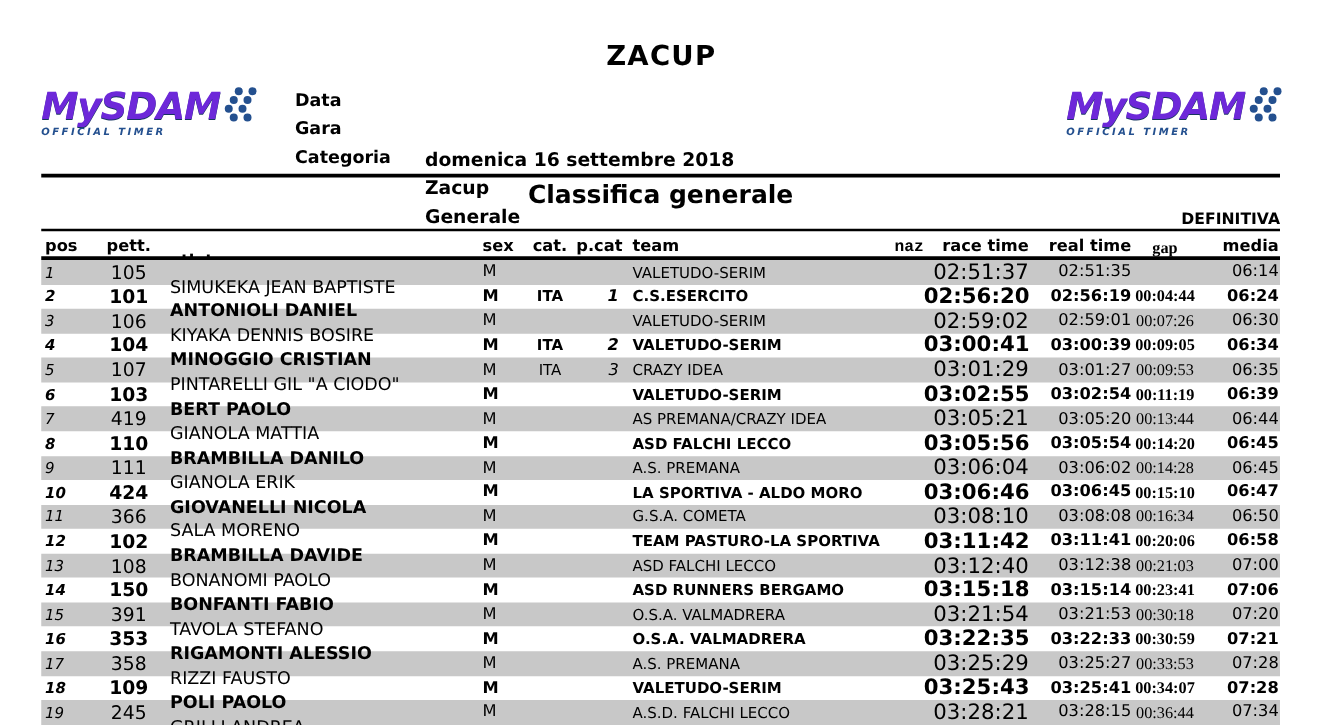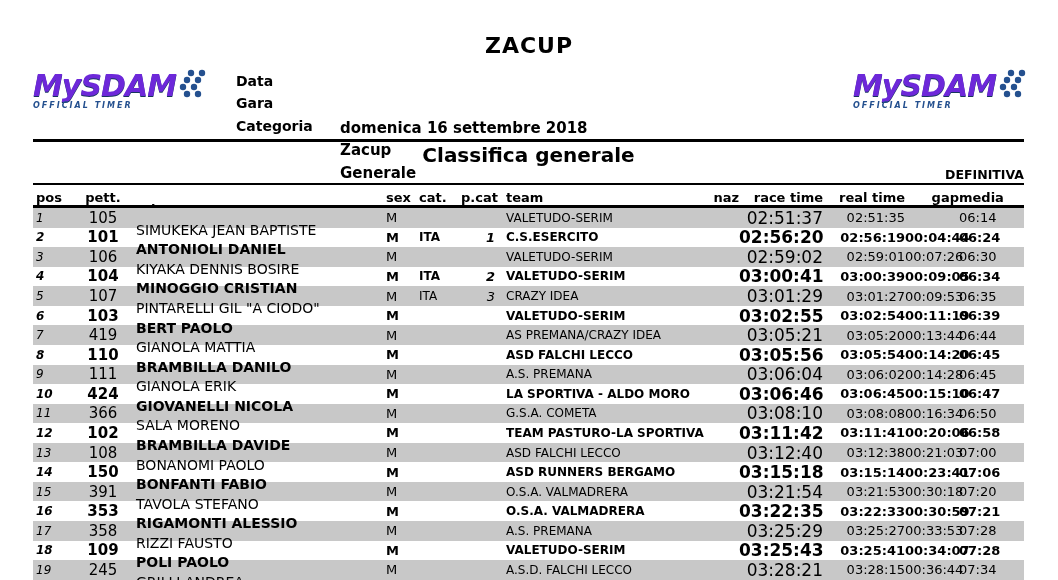--- a/index.html
+++ b/index.html
@@ -34,28 +34,28 @@
   #section-title { position:absolute; top:143px; left:33px; width:991px; text-align:center;
     font-size:20px; font-weight:700; }
   #status-label { position:absolute; top:167px; right:34px; font-size:12.5px; font-weight:700; }
 
   
   .tr { display:flex; align-items:center; width:991px; }
   .c-pos   { width:44px;  padding-left:3px; font-style:italic; font-size:12px; }
   .c-pett  { width:52px;  text-align:center; font-size:15px; }
   .c-atleta{ width:250px; padding-left:7px; font-size:14px; white-space:nowrap; overflow:hidden;margin-top:24px; }
   .c-sex   { width:40px;  padding-left:7px; font-size:13px; }
-  .c-cat   { width:42px;  font-size:12px; }
+  .c-cat   { width:42px;  text-align:center; font-size:12px; }
   .c-pcat  { width:36px;  text-align:right; padding-right:2px; font-style:italic; font-size:13px; }
   .c-team  { width:214px; padding-left:9px; font-size:12px; white-space:nowrap; overflow:hidden; }
-  .c-naz   { width:28px;  text-align:right; font-size:12px; }
+  .c-naz   { width:28px;  text-align:right; font-size:12px;font-family:Liberation Mono, monospace; }
   .c-race  { width:84px;  text-align:right; font-size:17px; }
   .c-real  { width:82px;  text-align:right; font-size:13px; }
-  .c-gap   { width:54px;  text-align:right; font-size:13px; }
-  .c-media { width:64px;  text-align:left; font-size:13px; }
+  .c-gap   { width:54px;  text-align:center; font-size:13px;font-family:Liberation Serif, serif; }
+  .c-media { width:64px;  text-align:right; font-size:13px; }
 
   #col-header { position:absolute; top:188px; left:33px; height:19px; }
   #col-header span { font-size:13px; font-weight:700; font-style:normal; }
 
   #table-body { position:absolute; top:208px; left:33px; }
   .row { height:19.57px; }
   .row.gray { background:#c8c8c8; }
   .row.bold span { font-weight:700; }
 </style>
 </head>

